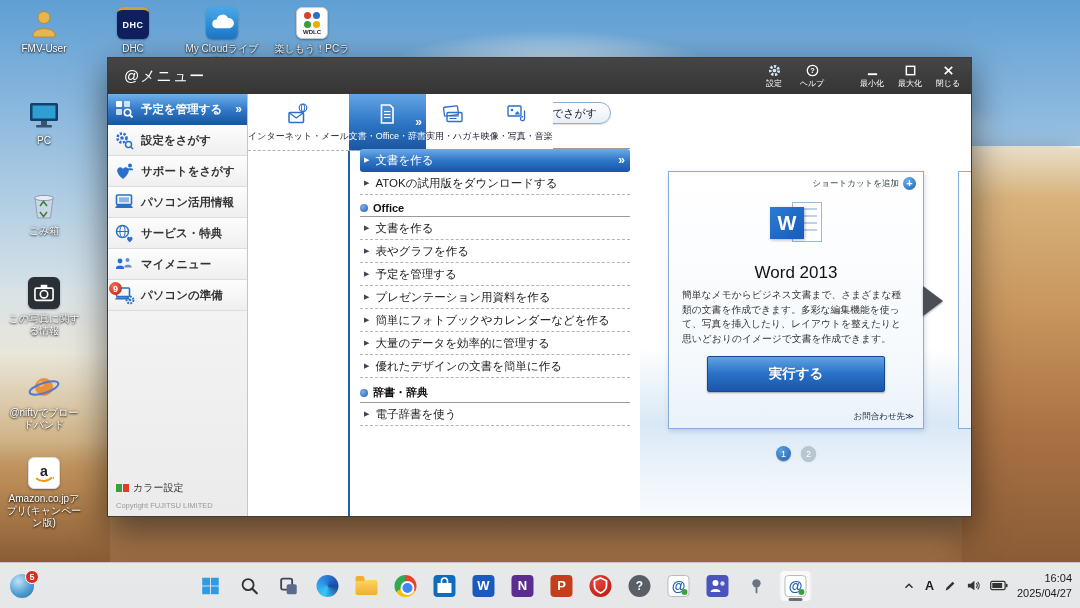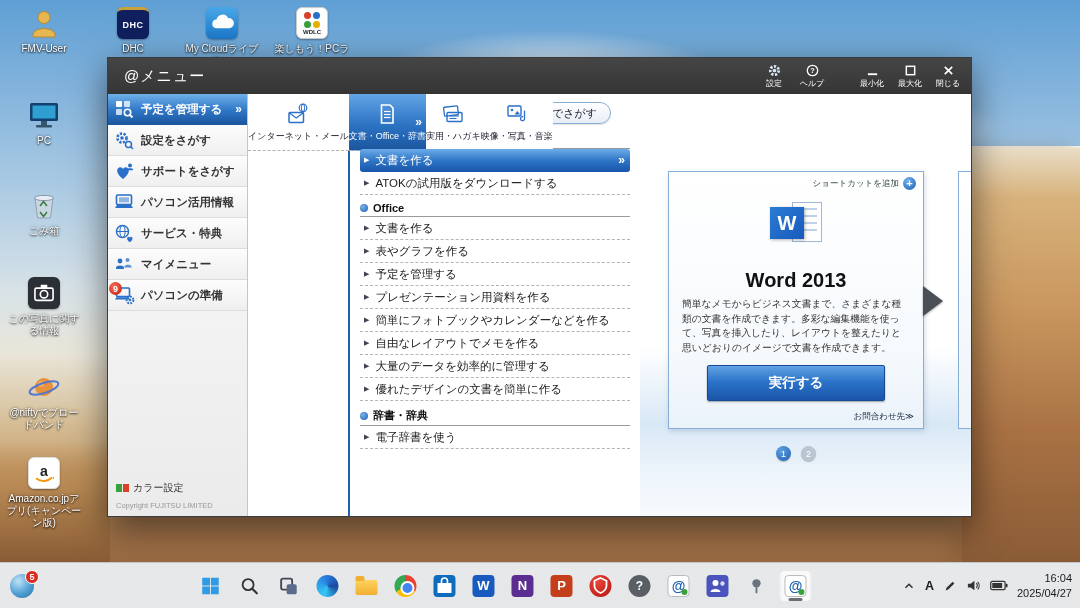--- a/index.html
+++ b/index.html
@@ -82,21 +82,21 @@
   .detail{flex:1;position:relative;background:linear-gradient(180deg,#ffffff 0%,#ffffff 60%,#d9e8f6 78%,#edf4fb 90%,#f8fbfe 100%);min-width:0;}
   .card{position:absolute;left:28px;top:77px;width:256px;height:258px;border:1px solid #85aed8;background:linear-gradient(180deg,#ffffff 0%,#f6fafd 70%,#eaf2fa 100%);box-shadow:1px 2px 5px rgba(40,80,130,.2);padding:6px 10px;}
   .add-shortcut{position:absolute;right:7px;top:5px;display:flex;align-items:center;gap:4px;font-size:8.5px;color:#344;margin-left:36px;}
   .plus-circle{width:13px;height:13px;border-radius:50%;background:radial-gradient(circle at 35% 30%,#6db0ef,#1d5fb0);color:#fff;font-size:11px;line-height:12px;text-align:center;font-weight:bold;}
   .plus-circle::after{content:"+";}
   .word-logo{width:64px;height:44px;margin:24px auto 0;position:relative;}
   .word-page{position:absolute;right:6px;top:0;width:30px;height:40px;background:#fff;border:1px solid #9fb8d4;}
   .word-page i{display:block;height:2px;background:#bcd2ea;margin:5px 4px 0;}
   .word-tile{position:absolute;left:6px;top:5px;width:34px;height:32px;background:linear-gradient(135deg,#2b7cd3,#185abd);color:#fff;font-weight:bold;font-size:20px;display:flex;align-items:center;justify-content:center;box-shadow:1px 1px 3px rgba(0,0,0,.3);}
   .word-tile::after{content:"W";}
-  .app-title{text-align:center;font-size:20px;font-weight:bold;margin-top:23px;color:#111;}
+  .app-title{text-align:center;font-size:17px;font-weight:normal;margin-top:17px;color:#111;}
   .desc{font-size:9.8px;color:#333;line-height:1.5;margin-top:5px;padding:0 3px;}
   .run-btn{display:block;margin:9px auto 0;width:178px;height:36px;background:linear-gradient(180deg,#61a2e3 0%,#2a72c8 48%,#1a55a8 100%);border:1px solid #164a92;color:#fff;font-size:13.5px;font-weight:bold;border-radius:2px;box-shadow:0 1px 2px rgba(0,0,0,.35);cursor:pointer;font-family:inherit;}
   .contact{position:absolute;right:9px;bottom:5px;font-size:8.5px;color:#234;}
   .pager{position:absolute;left:28px;top:352px;width:256px;display:flex;justify-content:center;gap:10px;}
   .page-dot{width:15px;height:15px;border-radius:50%;font-size:9px;color:#fff;display:flex;align-items:center;justify-content:center;box-shadow:0 1px 1px rgba(0,0,0,.25);}
   .page-dot.active{background:radial-gradient(circle at 35% 30%,#5d9fe0,#1d5fb0);}
   .page-dot.inactive{background:#b9c6d2;}
   .next-arrow{position:absolute;right:28px;top:192px;width:0;height:0;border-left:20px solid #4a4e55;border-top:15px solid transparent;border-bottom:15px solid transparent;filter:drop-shadow(0 1px 1px rgba(0,0,0,.35));cursor:pointer;}
   .card-sliver{position:absolute;right:0;top:77px;width:13px;height:258px;border:1px solid #85aed8;border-right:none;background:linear-gradient(180deg,#ffffff,#eef4fa);}
 
@@ -440,24 +440,20 @@
       <div class="item-row">
           <span class="arr">▶</span>
           <span>プレゼンテーション用資料を作る</span>
         </div>
       <div class="item-row">
           <span class="arr">▶</span>
           <span>簡単にフォトブックやカレンダーなどを作る</span>
         </div>
       <div class="item-row">
           <span class="arr">▶</span>
-          <span>自由なレイアウトでメモを作る</span>
-        </div>
-      <div class="item-row">
-          <span class="arr">▶</span>
           <span>大量のデータを効率的に管理する</span>
         </div>
       <div class="item-row">
           <span class="arr">▶</span>
           <span>優れたデザインの文書を簡単に作る</span>
         </div>
 
       <div class="sec-head">
         <span class="sec-dot"></span>
         <span>辞書・辞典</span>

